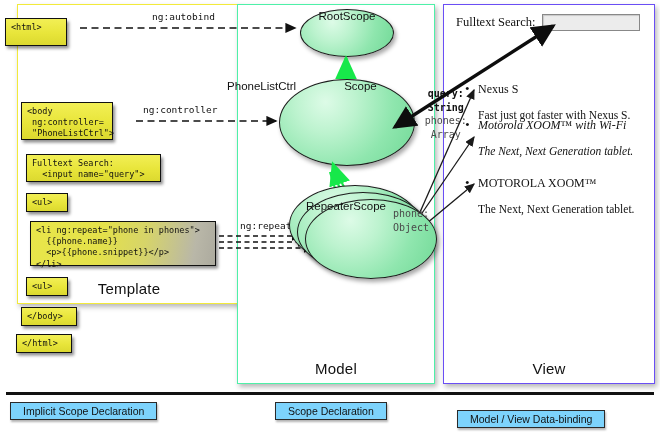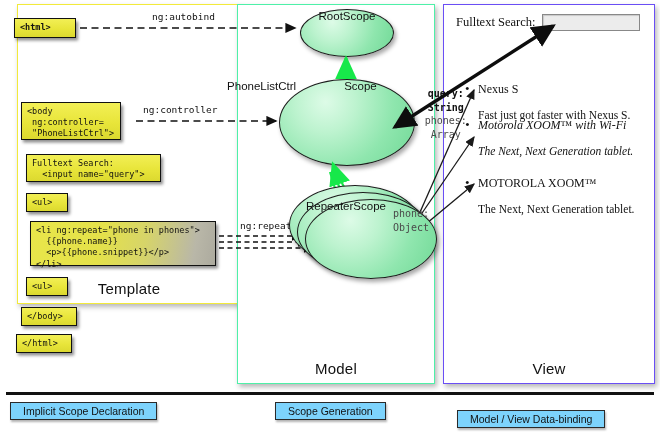--- a/index.html
+++ b/index.html
@@ -21,22 +21,22 @@
   
   .codebox{position:absolute;box-sizing:border-box;
            border:1.5px solid #111;
            background:linear-gradient(180deg,#f2ef55 0%,#e8e53a 55%,#dcd92f 100%);
            font-family:"DejaVu Sans Mono","Liberation Mono",monospace;
            font-size:8.5px;color:#111;line-height:1.32;
            padding:3px 5px;white-space:pre;
            box-shadow:2px 2.5px 3px rgba(0,0,0,.45);}
   .codebox.wide{background:linear-gradient(100deg,#e9e64a 0%,#e4e14a 38%,#d6d46a 62%,#b9b7a8 88%,#acaa9e 100%);}
 
-  #b-html   {left:14px; top:18px;  width:62px; height:20px;font-weight:bold;}
-  #b-body   {left:21px; top:102px; width:100px;height:38px;}
+  #b-html   {left:5px; top:18px;  width:62px; height:28px;}
+  #b-body   {left:21px; top:102px; width:92px;height:38px;}
   #b-search {left:26px; top:154px; width:135px;height:28px;}
   #b-ul1    {left:26px; top:193px; width:42px; height:19px;}
   #b-li     {left:30px; top:221px; width:186px;height:45px;}
   #b-ul2    {left:26px; top:277px; width:42px; height:19px;}
   #b-bodyc  {left:21px; top:307px; width:56px; height:19px;}
   #b-htmlc  {left:16px; top:334px; width:56px; height:19px;}
 
   
   .ellipse{position:absolute;border:1.6px solid #1d1d1d;border-radius:50%;
            background:radial-gradient(circle at 34% 26%,#ddfbe7 0%,#bdf3cf 28%,#8fe6ae 62%,#6fd895 100%);
@@ -233,21 +233,21 @@
 
     <div class="lg" id="lg1">
       <svg width="52" height="14" viewBox="0 0 52 14">
         <defs>
             <marker id="lm1" markerWidth="7" markerHeight="7" refX="6" refY="3.2" orient="auto">
           <path d="M0,0 L7,3.2 L0,6.4 z" fill="#17e84a"></path>
             </marker>
           </defs>
         <line x1="2" y1="7" x2="43" y2="7" stroke="#17e84a" stroke-width="3" marker-end="url(#lm1)"></line>
       </svg>
-      <span class="lg-box">Scope Generation</span>
+      <span class="lg-box">Scope Declaration</span>
     </div>
 
     <div class="lg" id="lg2">
       <svg width="52" height="20" viewBox="0 0 52 20">
         <defs>
             <marker id="lm2" markerWidth="7" markerHeight="7" refX="6" refY="3.2" orient="auto">
           <path d="M0,0 L7,3.2 L0,6.4 z" fill="#111"></path>
             </marker>
           </defs>
         <line x1="2" y1="6" x2="44" y2="6" stroke="#111" stroke-width="2.6" marker-end="url(#lm2)"></line>

